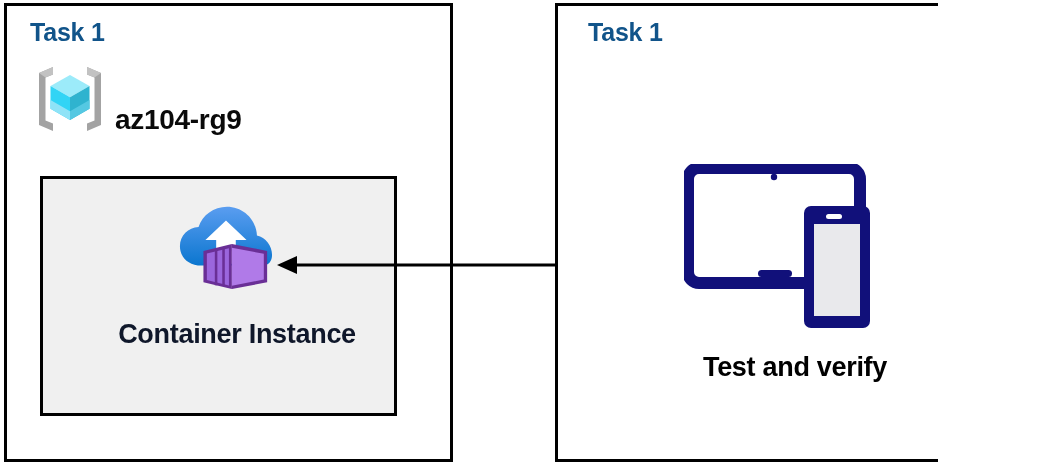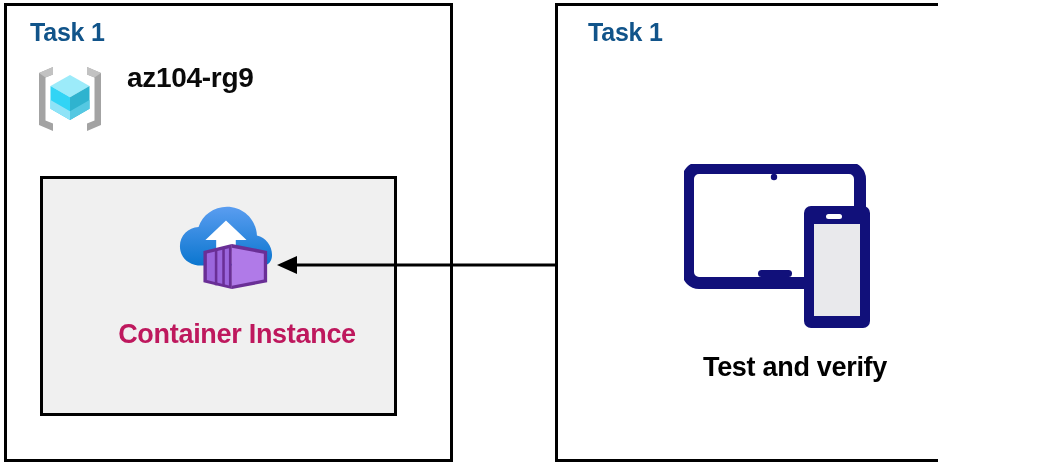--- a/index.html
+++ b/index.html
@@ -39,22 +39,22 @@
   }
   #task1-heading { left: 30px;  top: 18px; }
   #task2-heading { left: 588px; top: 18px; }
 
   
   #rg-row {
     position: absolute;
     left: 33px;
     top: 62px;
     display: flex;
-    align-items: flex-start;
-    gap: 20px;
+    align-items: flex-end;
+    gap: 8px;
   }
   #rg-icon { width: 74px; height: 74px; display: block; }
   #rg-label {
     font-size: 28px;
     font-weight: bold;
     color: #0a0a0a;
     letter-spacing: -0.3px;
     white-space: nowrap;
   }
 
@@ -78,21 +78,21 @@
     display: block;
   }
   #container-label {
     position: absolute;
     left: 0;
     right: 0;
     top: 140px;
     text-align: center;
     font-size: 27px;
     font-weight: bold;
-    color: #be185d;
+    color: #0f172a;
     letter-spacing: -0.3px;
     padding-left: 37px;
   }
 
   
   #flow-arrow {
     position: absolute;
     left: 270px;
     top: 252px;
     width: 410px;

